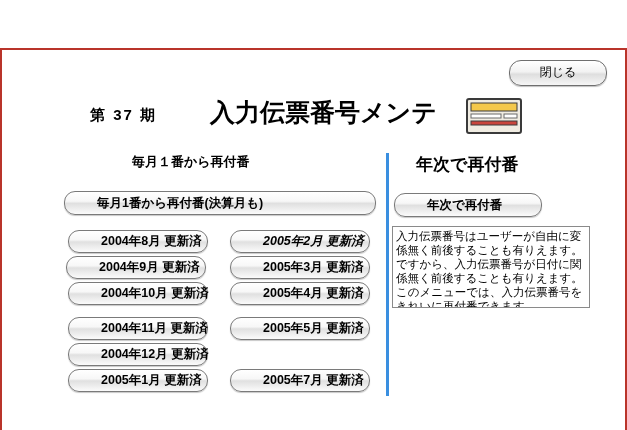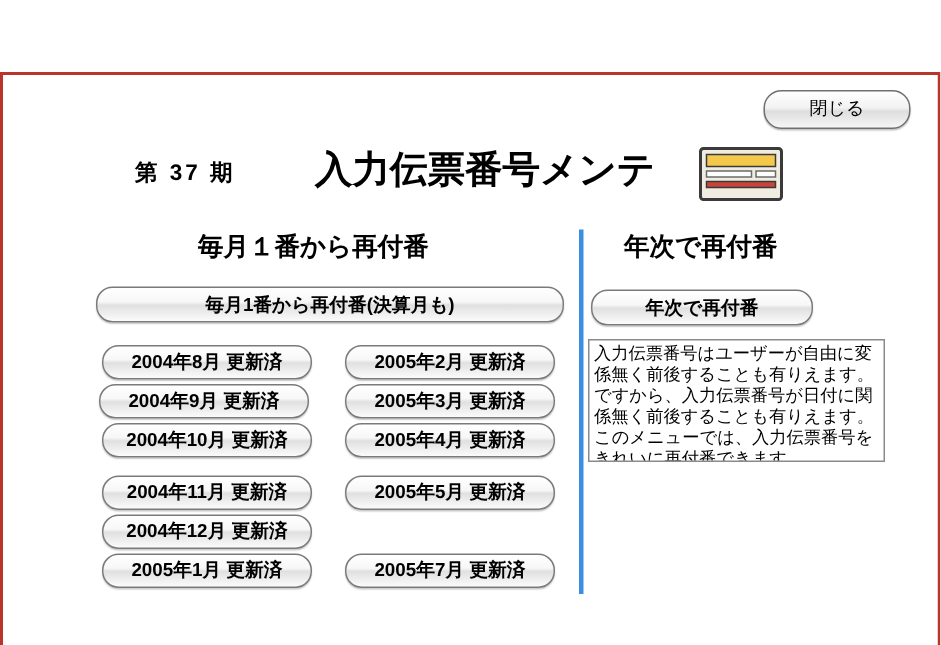--- a/index.html
+++ b/index.html
@@ -76,21 +76,21 @@
     top: 48px;
     width: 56px;
     height: 36px;
   }
 
   
   .sec-head-left {
     position: absolute;
     left: 130px;
     top: 103px;
-    font-size: 17px;
+    font-size: 13px;
     font-weight: bold;
     color: #000;
     white-space: nowrap;
   }
   .sec-head-right {
     position: absolute;
     left: 414px;
     top: 103px;
     font-size: 17px;
     font-weight: bold;
@@ -109,25 +109,26 @@
   }
 
   
   .btn {
     position: absolute;
     border-radius: 11px;
     border: 1px solid #7a7a7a;
     background: linear-gradient(to bottom, #ffffff 0%, #f7f7f7 42%, #e0e0e0 52%, #fbfbfb 100%);
     color: #000;
     font-weight: bold;
-    text-align: center;
+    text-align: left;
     box-shadow: 0 1px 1px rgba(0,0,0,0.22);
     box-sizing: border-box;
     cursor: pointer;
     white-space: nowrap;
+    padding-left: 32px;
   }
 
   .wide-btn {
     left: 62px;
     top: 141px;
     width: 312px;
     height: 24px;
     font-size: 12.5px;
     line-height: 22px;
   }
@@ -193,21 +194,21 @@
     <div class="btn wide-btn">毎月1番から再付番(決算月も)</div>
     <div class="btn year-btn">年次で再付番</div>
 
     <div class="btn month-btn" style="left:66px;  top:180px;">2004年8月 更新済</div>
     <div class="btn month-btn" style="left:64px;  top:206px;">2004年9月 更新済</div>
     <div class="btn month-btn" style="left:66px;  top:232px;">2004年10月 更新済</div>
     <div class="btn month-btn" style="left:66px;  top:267px;">2004年11月 更新済</div>
     <div class="btn month-btn" style="left:66px;  top:293px;">2004年12月 更新済</div>
     <div class="btn month-btn" style="left:66px;  top:319px;">2005年1月 更新済</div>
 
-    <div class="btn month-btn" style="left:228px; top:180px;">2005年2月 更新済</div>
+    <div class="btn month-btn" style="left:228px; top:180px;font-style:italic;">2005年2月 更新済</div>
     <div class="btn month-btn" style="left:228px; top:206px;">2005年3月 更新済</div>
     <div class="btn month-btn" style="left:228px; top:232px;">2005年4月 更新済</div>
     <div class="btn month-btn" style="left:228px; top:267px;">2005年5月 更新済</div>
     <div class="btn month-btn" style="left:228px; top:319px;">2005年7月 更新済</div>
 
     <div class="info-box">
       <div>入力伝票番号はユーザーが自由に変</div>
       <div>係無く前後することも有りえます。</div>
       <div>ですから、入力伝票番号が日付に関</div>
       <div>係無く前後することも有りえます。</div>

